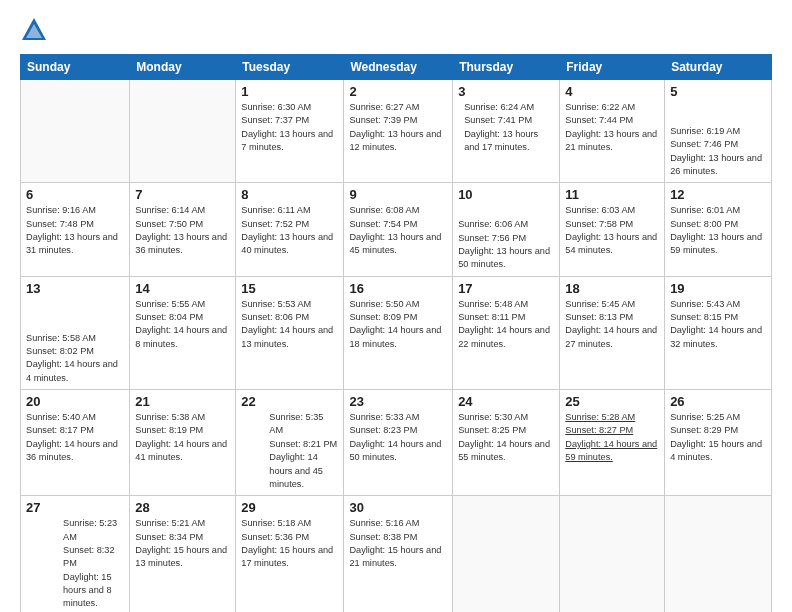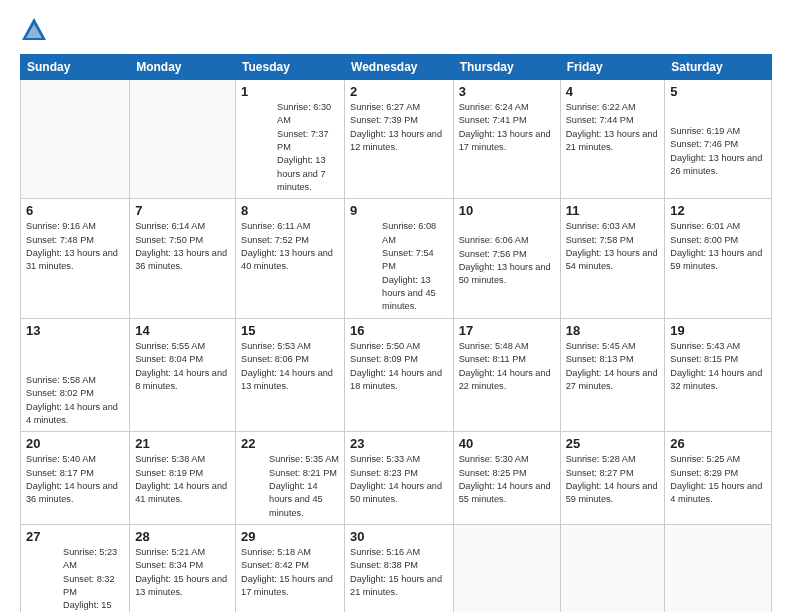--- a/index.html
+++ b/index.html
@@ -125,33 +125,33 @@
           <th>Friday</th>
           <th>Saturday</th>
         </tr>
     </thead>
     <tbody id="calendar-body">
     <tr>
           <td class="empty"></td>
           <td class="empty"></td>
           <td>
             <span class="day-num">1</span>
-            <div class="day-info" style="white-space: pre-line; margin-left: 36px;">Sunrise: 6:30 AM
+            <div class="day-info" style="white-space: pre-line;">Sunrise: 6:30 AM
 Sunset: 7:37 PM
 Daylight: 13 hours and 7 minutes.</div>
           </td>
           <td>
             <span class="day-num">2</span>
             <div class="day-info" style="white-space: pre-line;">Sunrise: 6:27 AM
 Sunset: 7:39 PM
 Daylight: 13 hours and 12 minutes.</div>
           </td>
           <td>
             <span class="day-num">3</span>
-            <div class="day-info" style="white-space: pre-line;">Sunrise: 6:24 AM
+            <div class="day-info" style="white-space: pre-line; margin-left: 6px;">Sunrise: 6:24 AM
 Sunset: 7:41 PM
 Daylight: 13 hours and 17 minutes.</div>
           </td>
           <td>
             <span class="day-num">4</span>
             <div class="day-info" style="white-space: pre-line;">Sunrise: 6:22 AM
 Sunset: 7:44 PM
 Daylight: 13 hours and 21 minutes.</div>
           </td>
           <td>
@@ -175,21 +175,21 @@
 Daylight: 13 hours and 36 minutes.</div>
           </td>
           <td>
             <span class="day-num">8</span>
             <div class="day-info" style="white-space: pre-line;">Sunrise: 6:11 AM
 Sunset: 7:52 PM
 Daylight: 13 hours and 40 minutes.</div>
           </td>
           <td>
             <span class="day-num">9</span>
-            <div class="day-info" style="white-space: pre-line; margin-left: 32px;">Sunrise: 6:08 AM
+            <div class="day-info" style="white-space: pre-line;">Sunrise: 6:08 AM
 Sunset: 7:54 PM
 Daylight: 13 hours and 45 minutes.</div>
           </td>
           <td>
             <span class="day-num">10</span>
             <div class="day-info" style="white-space: pre-line; margin-top: 16px;">Sunrise: 6:06 AM
 Sunset: 7:56 PM
 Daylight: 13 hours and 50 minutes.</div>
           </td>
           <td>
@@ -268,28 +268,28 @@
 Sunset: 8:21 PM
 Daylight: 14 hours and 45 minutes.</div>
           </td>
           <td>
             <span class="day-num">23</span>
             <div class="day-info" style="white-space: pre-line;">Sunrise: 5:33 AM
 Sunset: 8:23 PM
 Daylight: 14 hours and 50 minutes.</div>
           </td>
           <td>
-            <span class="day-num">40</span>
+            <span class="day-num">24</span>
             <div class="day-info" style="white-space: pre-line;">Sunrise: 5:30 AM
 Sunset: 8:25 PM
 Daylight: 14 hours and 55 minutes.</div>
           </td>
           <td>
             <span class="day-num">25</span>
-            <div class="day-info" style="white-space: pre-line;">Sunrise: 5:28 AM
+            <div class="day-info" style="white-space: pre-line; text-decoration: underline;">Sunrise: 5:28 AM
 Sunset: 8:27 PM
 Daylight: 14 hours and 59 minutes.</div>
           </td>
           <td>
             <span class="day-num">26</span>
             <div class="day-info" style="white-space: pre-line;">Sunrise: 5:25 AM
 Sunset: 8:29 PM
 Daylight: 15 hours and 4 minutes.</div>
           </td>
         </tr>
@@ -302,21 +302,21 @@
           </td>
           <td>
             <span class="day-num">28</span>
             <div class="day-info" style="white-space: pre-line;">Sunrise: 5:21 AM
 Sunset: 8:34 PM
 Daylight: 15 hours and 13 minutes.</div>
           </td>
           <td>
             <span class="day-num">29</span>
             <div class="day-info" style="white-space: pre-line;">Sunrise: 5:18 AM
-Sunset: 8:42 PM
+Sunset: 5:36 PM
 Daylight: 15 hours and 17 minutes.</div>
           </td>
           <td>
             <span class="day-num">30</span>
             <div class="day-info" style="white-space: pre-line;">Sunrise: 5:16 AM
 Sunset: 8:38 PM
 Daylight: 15 hours and 21 minutes.</div>
           </td>
           <td class="empty"></td>
           <td class="empty"></td>

